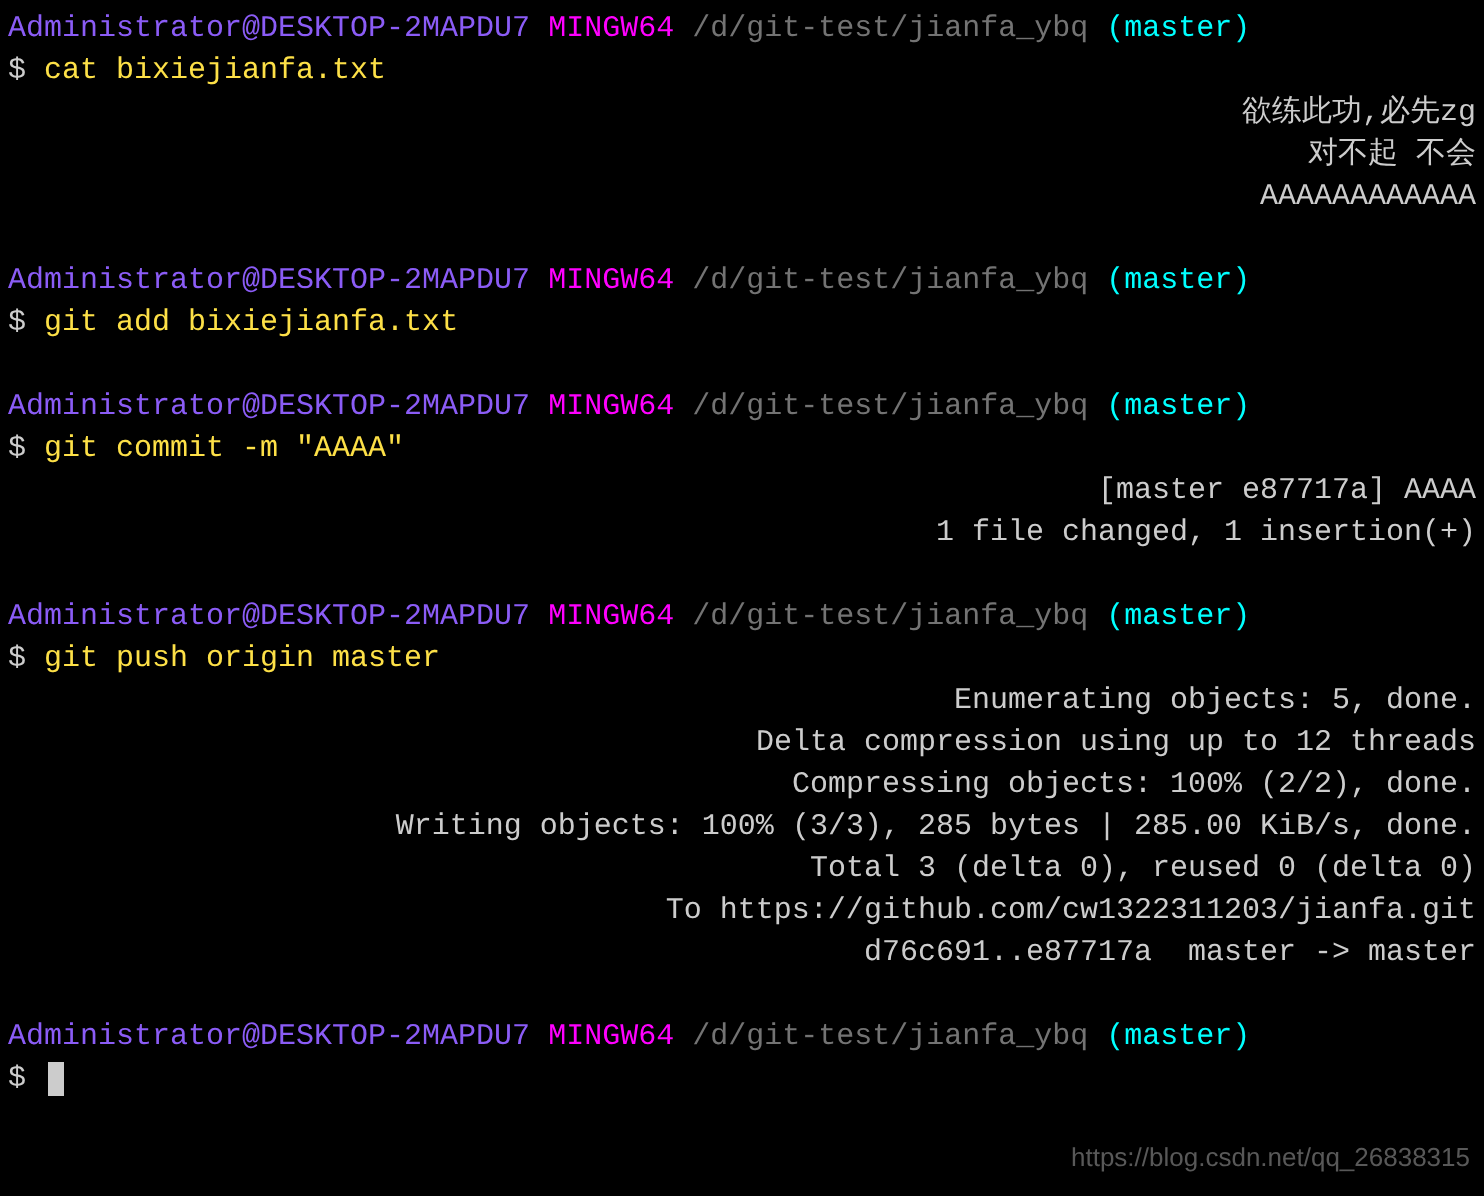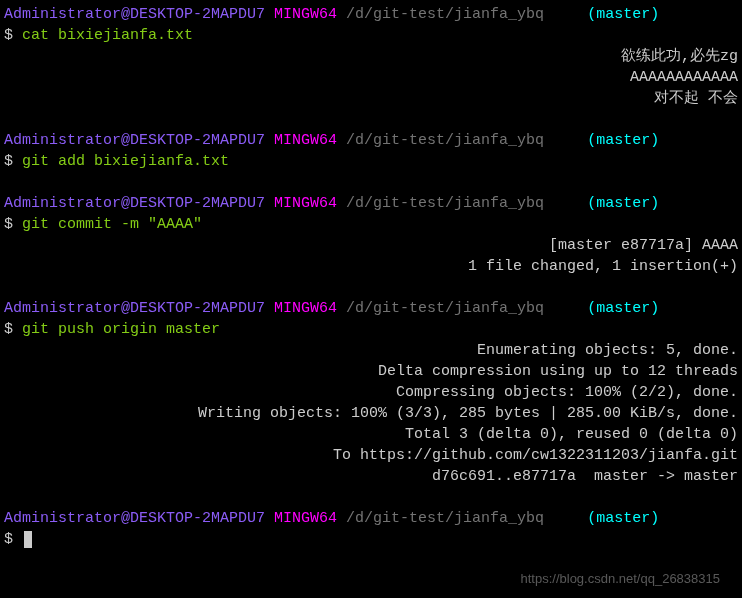--- a/index.html
+++ b/index.html
@@ -19,29 +19,29 @@
       overflow: hidden;
       position: relative;
     }
     .line {
       white-space: pre;
       padding: 0 4px;
     }
     .user { color: #8b5cf6; }
     .mingw { color: #ff00ff; }
     .path { color: #737373; }
-    .branch { color: #00ffff; margin-left: 34px; }
+    .branch { color: #00ffff; }
     .dollar { color: #ccc; }
-    .cmd { color: #84cc16; text-align: center; }
+    .cmd { color: #fde047; text-align: center; }
     .out { color: #ccc; text-align: right; }
     .blank { height: 1.4em; }
     .watermark {
       position: absolute;
       bottom: 10px;
-      right: 22px;
+      right: 7px;
       color: #888;
       font-size: 13px;
       font-family: Arial, sans-serif;
       opacity: 0.65;
     }
     .cursor {
       display: inline-block;
       width: 8px;
       height: 1.15em;
       background: #ccc;
@@ -50,22 +50,22 @@
     }
   </style>
 </head>
 <body>
 
 <div>
 
   <div class="line"><span class="user">Administrator@DESKTOP-2MAPDU7</span> <span class="mingw">MINGW64</span> <span class="path">/d/git-test/jianfa_ybq</span> <span class="branch">(master)</span></div>
   <div class="line"><span class="dollar">$</span> <span class="cmd">cat bixiejianfa.txt</span></div>
   <div class="line out">欲练此功,必先zg</div>
+  <div class="line out">对不起 不会</div>
   <div class="line out">AAAAAAAAAAAA</div>
-  <div class="line out">对不起 不会</div>
   <div class="blank"></div>
 
   <div class="line"><span class="user">Administrator@DESKTOP-2MAPDU7</span> <span class="mingw">MINGW64</span> <span class="path">/d/git-test/jianfa_ybq</span> <span class="branch">(master)</span></div>
   <div class="line"><span class="dollar">$</span> <span class="cmd">git add bixiejianfa.txt</span></div>
   <div class="blank"></div>
 
   <div class="line"><span class="user">Administrator@DESKTOP-2MAPDU7</span> <span class="mingw">MINGW64</span> <span class="path">/d/git-test/jianfa_ybq</span> <span class="branch">(master)</span></div>
   <div class="line"><span class="dollar">$</span> <span class="cmd">git commit -m "AAAA"</span></div>
   <div class="line out">[master e87717a] AAAA</div>
   <div class="line out"> 1 file changed, 1 insertion(+)</div>

